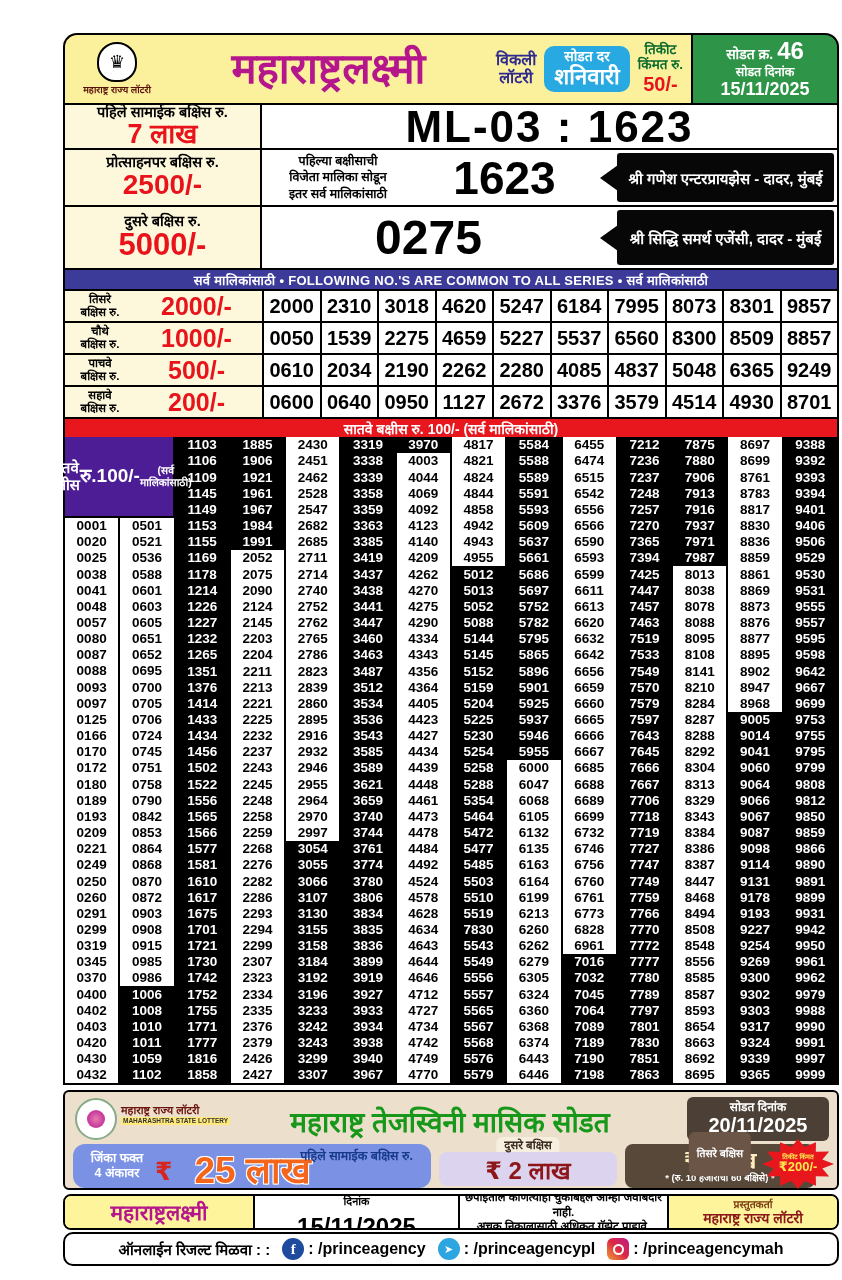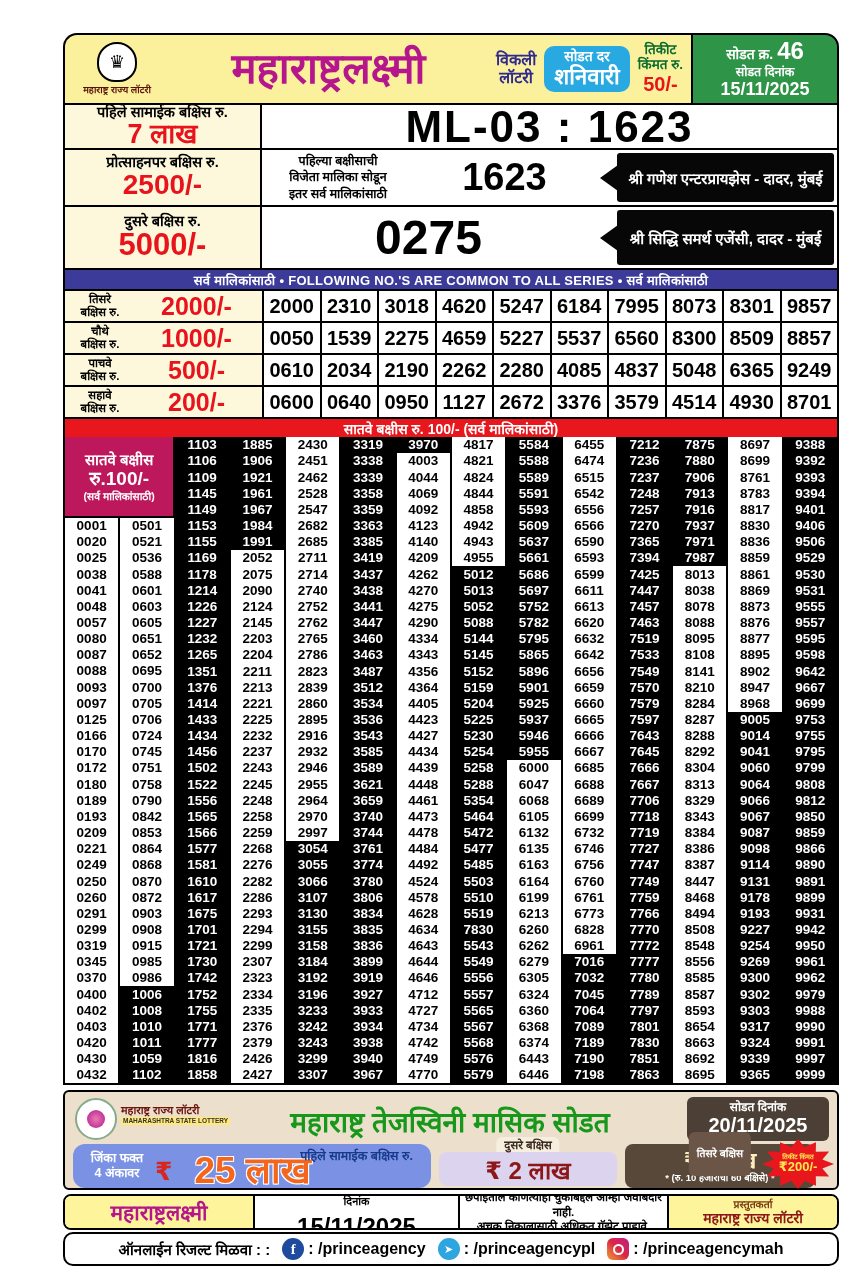--- a/index.html
+++ b/index.html
@@ -37,21 +37,21 @@
   .plabel-big .pt{font-size:14.5px;font-weight:bold;}
   .plabel-big .pa{color:#e8131b;font-weight:800;}
   #row-first{height:45px;}
   #row-first .pa{font-size:27px;}
   .mainnum{flex:1;display:flex;align-items:center;justify-content:center;
            font-size:44px;font-weight:700;letter-spacing:2px;}
   #row-consol{height:57px;}
   #row-consol .pa{font-size:28px;}
   .note{width:152px;display:flex;flex-direction:column;justify-content:center;text-align:center;
         font-size:12.5px;font-weight:bold;line-height:1.3;}
-  .bignum{flex:1;display:flex;align-items:center;justify-content:center;font-size:38px;font-weight:800;}
+  .bignum{flex:1;display:flex;align-items:center;justify-content:center;font-size:46px;font-weight:800;}
   .agent-wrap{width:242px;position:relative;}
   .agent-box{position:absolute;left:22px;right:3px;top:3px;bottom:3px;background:#070707;color:#fff;
              border-radius:3px;display:flex;align-items:center;justify-content:center;text-align:center;
              font-size:15px;font-weight:bold;padding:0 4px;}
   .agent-arrow{position:absolute;left:5px;top:50%;margin-top:-13px;width:0;height:0;
                border-top:13px solid transparent;border-bottom:13px solid transparent;border-right:18px solid #070707;}
   #row-second{height:63px;}
   #row-second .pa{font-size:31px;}
   #row-second .bignum{font-size:48px;}
   .band-purple{height:21px;background:#3c3b99;color:#fff;display:flex;align-items:center;justify-content:center;
@@ -67,22 +67,22 @@
             font-size:14px;font-weight:bold;border-bottom:0!important;}
 
   
   #stable{height:648px;position:relative;border-top:0;padding:0;display:flex;}
   .tcol{flex:1;display:flex;flex-direction:column;border-right:2px solid #000;}
   .tcol:last-child{border-right:0;}
   .tspacer{flex:5;}
   .tcell{flex:1;display:flex;align-items:center;justify-content:center;
          font-size:13.5px;font-weight:bold;background:#fff;color:#000;line-height:1;}
   .tcell.dark{background:#000;color:#fff;}
-  .tlabel{position:absolute;left:0;top:0;width:calc(100%*2/14);height:12.5%;background:#be185d;
-          color:#fff;display:flex;flex-direction:column;align-items:center;justify-content:center;
+  .tlabel{position:absolute;left:0;top:0;width:calc(100%*2/14);height:12.5%;background:#4c1d95;
+          color:#fff;display:flex;flex-direction:row;align-items:center;justify-content:center;
           text-align:center;border-right:2px solid #000;border-bottom:2px solid #000;z-index:2;line-height:1.15;}
   .tlabel .l1{font-size:15px;font-weight:bold;}
   .tlabel .l2{font-size:19px;font-weight:bold;}
   .tlabel .l3{font-size:10.5px;font-weight:bold;}
 
   
   #promo{position:absolute;left:63px;top:1090px;width:776px;height:100px;background:#ece0cd;
          border:2px solid #000;border-radius:6px;}
   .promo-logo{position:absolute;left:10px;top:6px;width:42px;height:42px;border-radius:50%;
               background:#fff;border:2px solid #8a8;display:flex;align-items:center;justify-content:center;}

